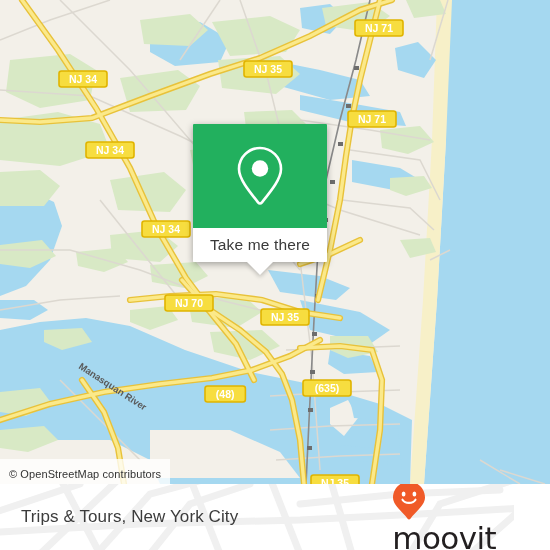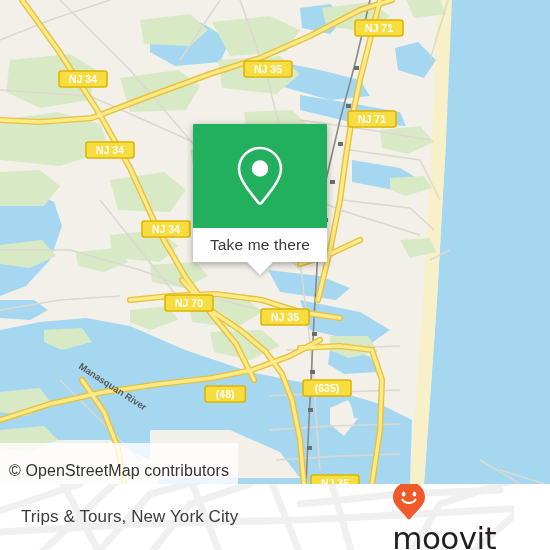--- a/index.html
+++ b/index.html
@@ -11,22 +11,22 @@
   .screen{position:relative;width:550px;height:550px;overflow:hidden;}
 
   
   .map{position:absolute;left:0;top:0;width:550px;height:484px;overflow:hidden;background:#f2efe9;}
   .map-layer{position:absolute;left:0;top:0;width:550px;height:484px;}
 
   
   .attrib{
     position:absolute;left:0;bottom:0;
     background:rgba(255,255,255,0.78);
-    padding:19px 9px 4px 9px;
-    font-size:16px;color:#333;letter-spacing:.1px;white-space:nowrap;
+    padding:9px 9px 4px 9px;
+    font-size:11px;color:#333;letter-spacing:.1px;white-space:nowrap;
   }
 
   
   .card{
     position:absolute;left:193px;top:124px;width:134px;
     box-shadow:0 2px 7px rgba(0,0,0,.35);
     border-radius:1px;overflow:visible;
   }
   .card-top{
     height:104px;background:#22b05e;

